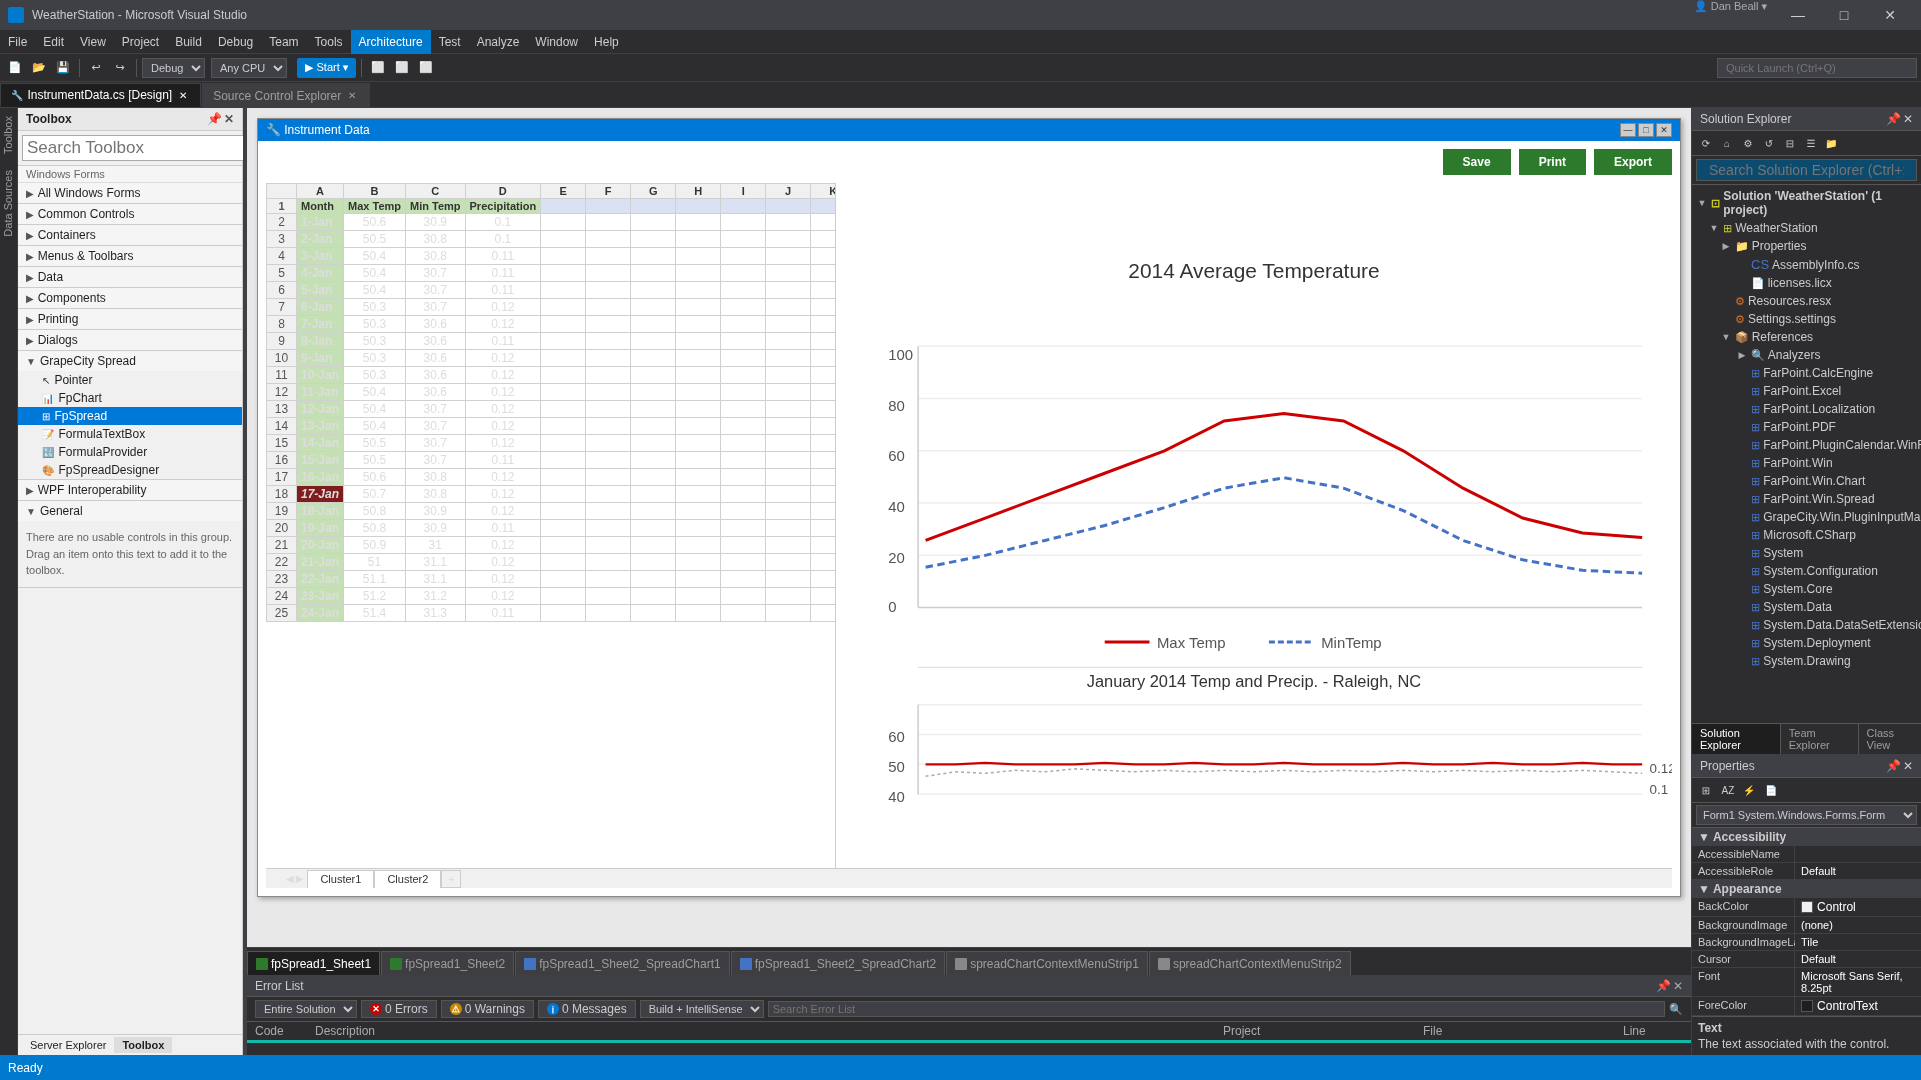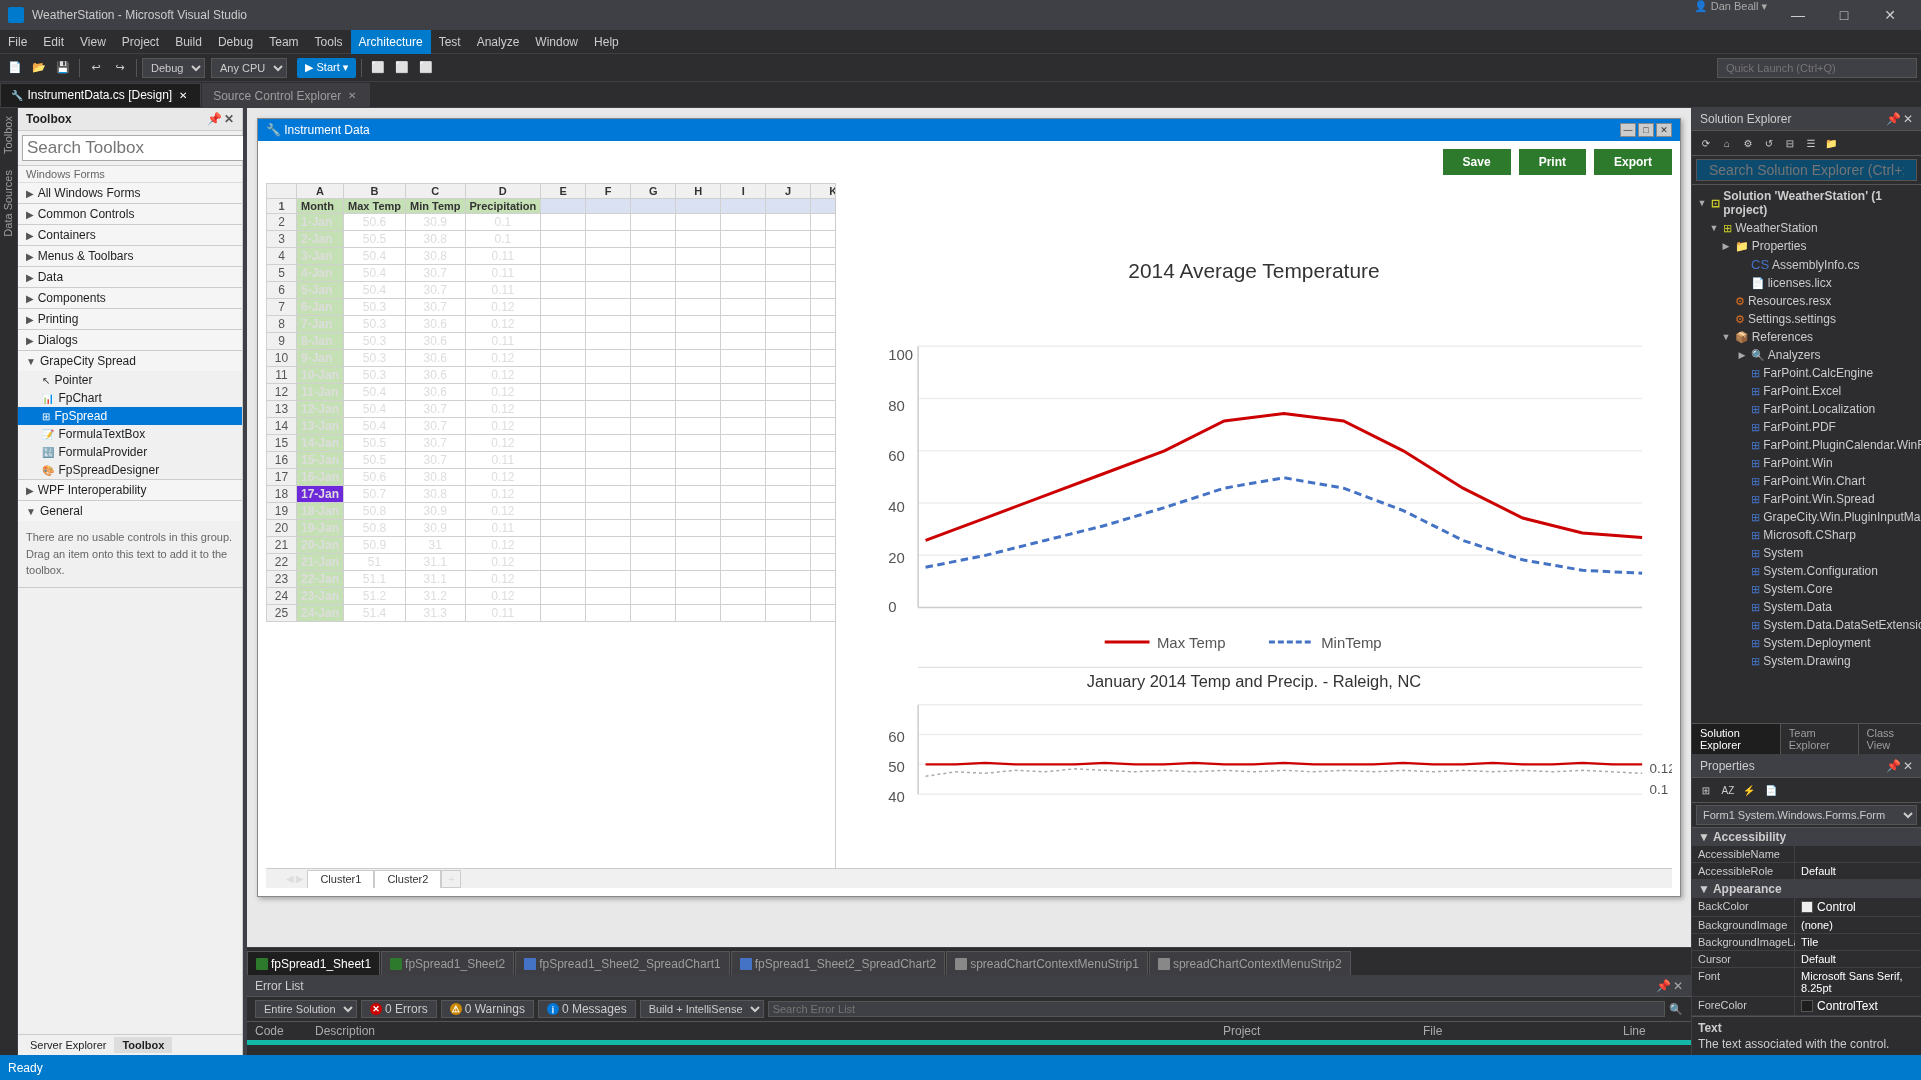--- a/index.html
+++ b/index.html
@@ -129,21 +129,21 @@
     #error-area { background: #2d2d30; border-top: 1px solid #3f3f46; height: 80px; display: flex; flex-direction: column; }
     #error-header { background: #3f3f46; padding: 3px 8px; display: flex; align-items: center; gap: 8px; border-bottom: 1px solid #555; }
     #error-toolbar { display: flex; align-items: center; gap: 4px; padding: 3px 8px; border-bottom: 1px solid #555; flex-wrap: nowrap; }
     .error-filter { background: #3f3f46; border: 1px solid #555; color: #ccc; padding: 1px 4px; font-size: 11px; }
     .error-btn { padding: 1px 8px; background: #3f3f46; border: 1px solid #555; color: #ccc; font-size: 11px; cursor: pointer; display: flex; align-items: center; gap: 3px; }
     .error-btn .err-icon { width: 12px; height: 12px; border-radius: 50%; display: flex; align-items: center; justify-content: center; font-size: 9px; font-weight: bold; color: white; }
     .err-red { background: #cc0000; }
     .err-yellow { background: #cc8800; }
     .err-blue { background: #0078d7; }
     #error-search { flex: 1; background: #3f3f46; border: 1px solid #555; color: #ccc; padding: 1px 4px; font-size: 11px; }
-    #error-cols { display: grid; grid-template-columns: 60px 1fr 200px 200px 60px; border-bottom: 5px solid #14b8a6; padding: 2px 8px; color: #aaa; font-size: 11px; }
+    #error-cols { display: grid; grid-template-columns: 60px 1fr 200px 200px 60px; border-bottom: 3px solid #14b8a6; padding: 2px 8px; color: #aaa; font-size: 11px; }
 
     
     #left-side-tabs { width: 18px; background: #2d2d30; display: flex; flex-direction: column; border-right: 1px solid #3f3f46; }
     .side-tab { writing-mode: vertical-rl; padding: 8px 2px; cursor: pointer; color: #9d9d9d; font-size: 11px; transform: rotate(180deg); }
 
     
     #center-divider { width: 4px; background: #3f3f46; cursor: col-resize; }
   </style>
 </head>
 <body>
@@ -608,21 +608,21 @@
                       <td></td>
                       <td></td>
                       <td></td>
                       <td></td>
                       <td></td>
                       <td></td>
                       <td></td>
                     </tr>
                     <tr>
                       <td class="row-num">18</td>
-                      <td class="month-col" style="background: #6d28d9;">17-Jan</td>
+                      <td class="month-col" style="background: #7f1d1d; font-style: italic;">17-Jan</td>
                       <td>50.7</td>
                       <td>30.8</td>
                       <td>0.12</td>
                       <td></td>
                       <td></td>
                       <td></td>
                       <td></td>
                       <td></td>
                       <td></td>
                       <td></td>

